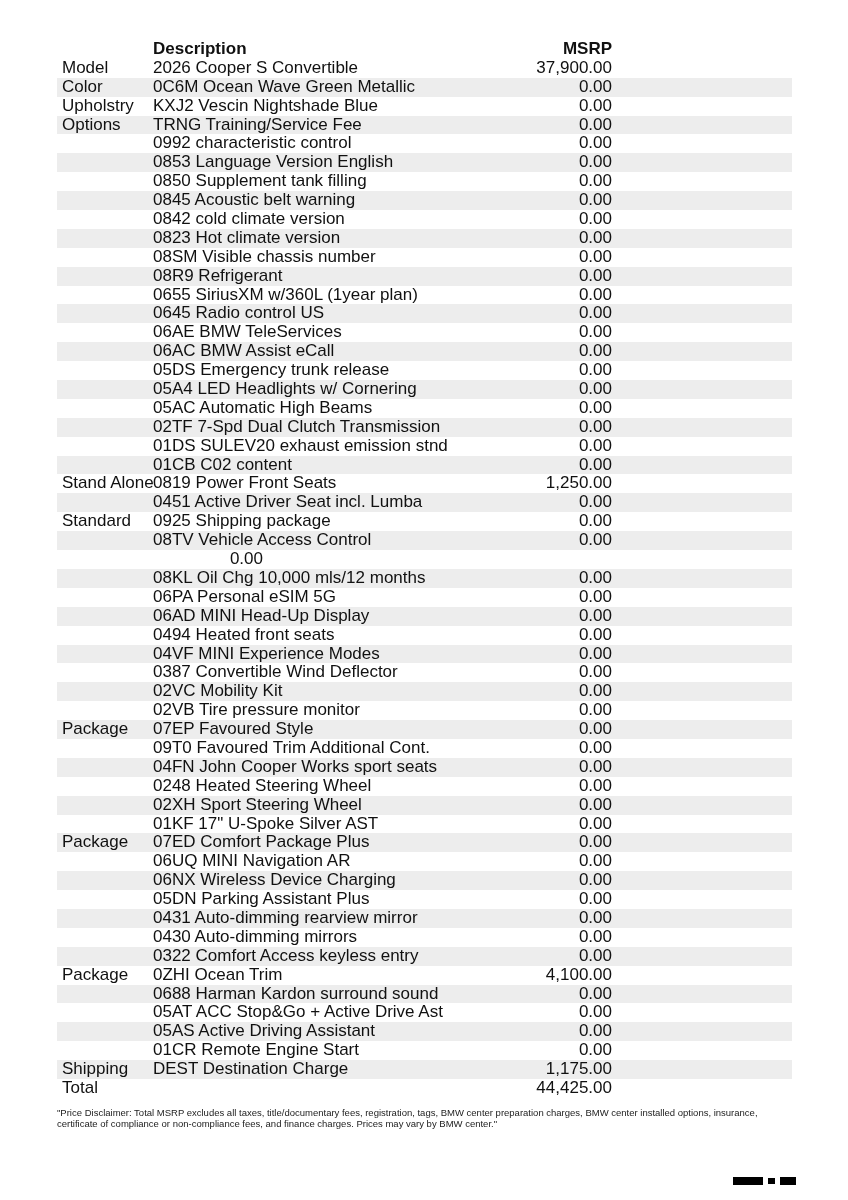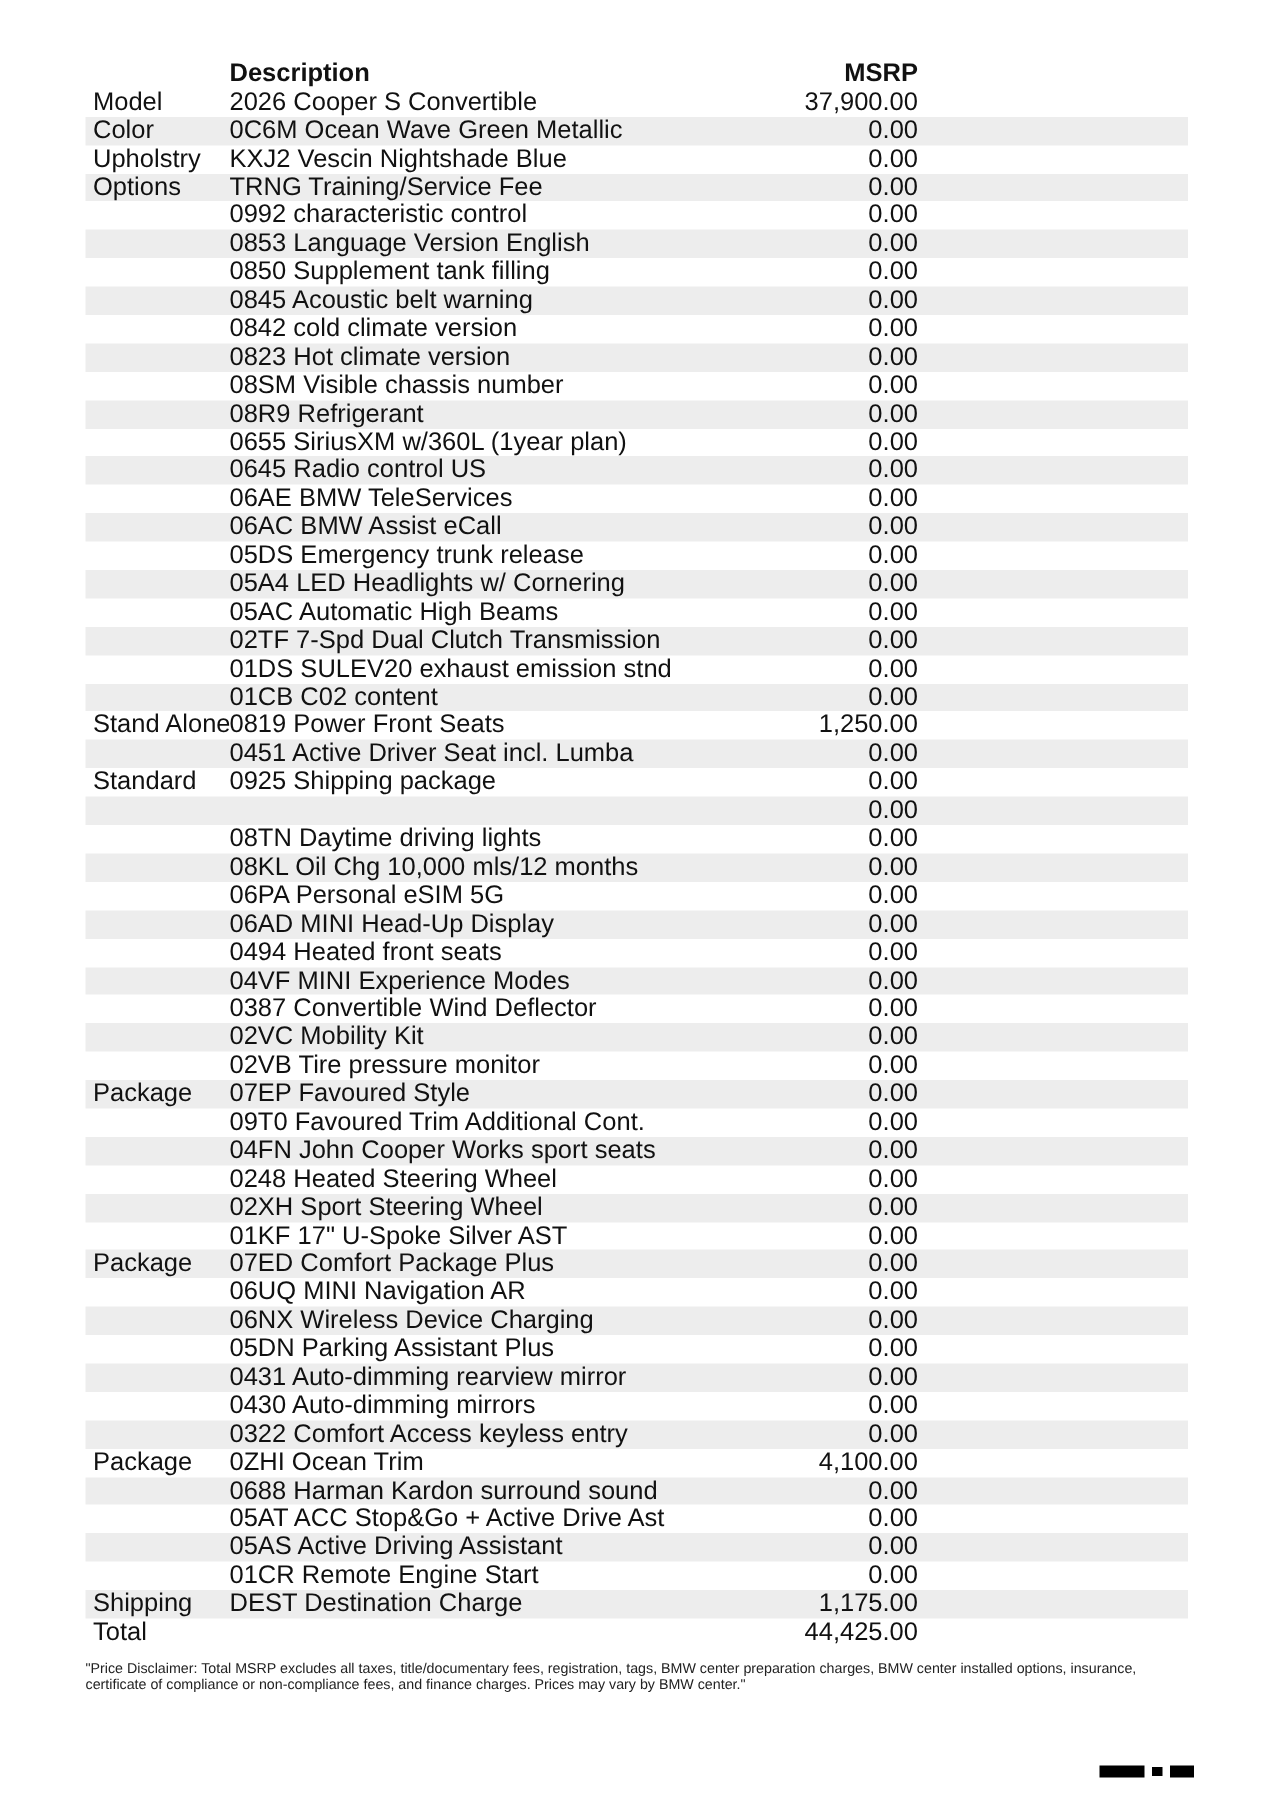--- a/index.html
+++ b/index.html
@@ -18,21 +18,21 @@
     width:735px;
   }
   .row{
     display:flex;
     align-items:center;
     height:18.9px;
     font-size:17px;
     line-height:18.9px;
     white-space:nowrap;
   }
-  .row.alt{background:#ededed;justify-content:flex-end;}
+  .row.alt{background:#ededed;}
   .row.header{font-weight:bold;background:#ffffff;}
   .col-cat{
     width:91px;
     padding-left:5px;
     flex:0 0 auto;
     overflow:hidden;
   }
   .col-desc{flex:1 1 auto;overflow:hidden;}
   .col-msrp{
     width:110px;
@@ -219,26 +219,26 @@
         <span class="col-spacer"></span>
       </div>
       <div class="row">
         <span class="col-cat">Standard</span>
         <span class="col-desc">0925 Shipping package</span>
         <span class="col-msrp">0.00</span>
         <span class="col-spacer"></span>
       </div>
       <div class="row alt">
         <span class="col-cat"></span>
-        <span class="col-msrp">0.00</span>
-        <span class="col-spacer"></span>
-      </div>
-      <div class="row">
-        <span class="col-cat"></span>
-        <span class="col-desc">08TN Daytime driving lights</span>
+        <span class="col-desc">08TV Vehicle Access Control</span>
+        <span class="col-msrp">0.00</span>
+        <span class="col-spacer"></span>
+      </div>
+      <div class="row">
+        <span class="col-cat"></span>
         <span class="col-msrp">0.00</span>
         <span class="col-spacer"></span>
       </div>
       <div class="row alt">
         <span class="col-cat"></span>
         <span class="col-desc">08KL Oil Chg 10,000 mls/12 months</span>
         <span class="col-msrp">0.00</span>
         <span class="col-spacer"></span>
       </div>
       <div class="row">

